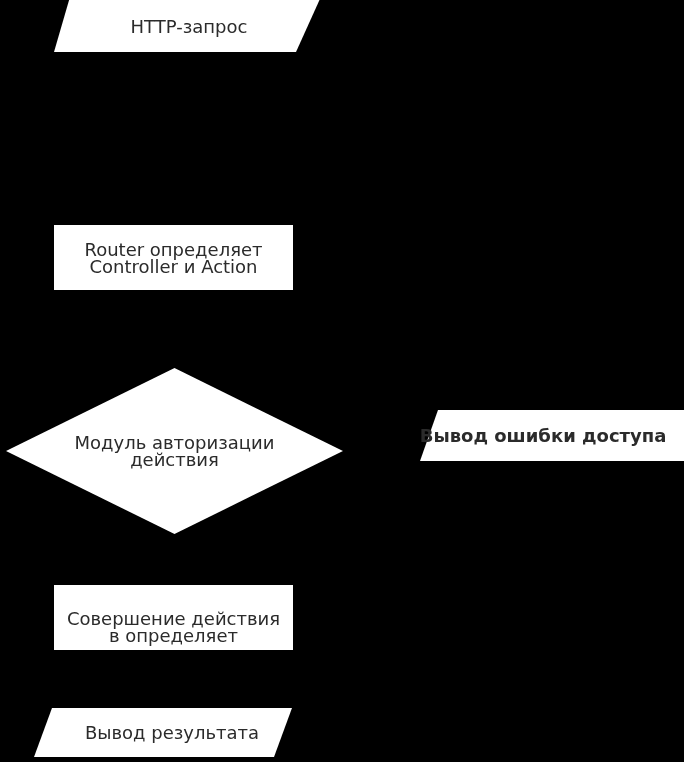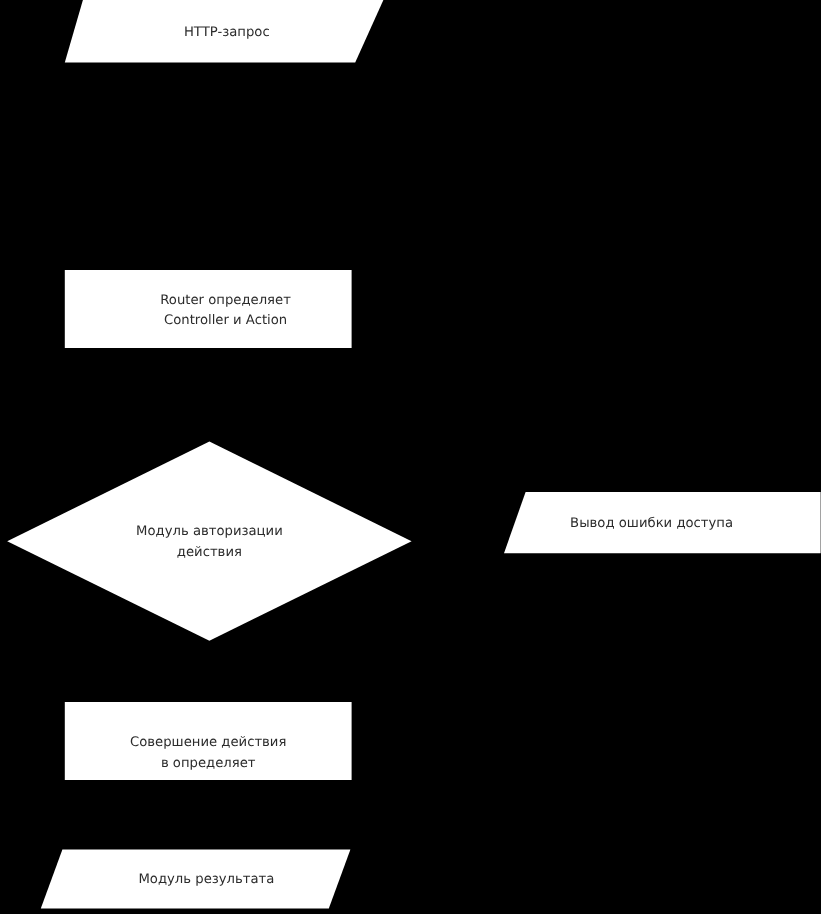--- a/index.html
+++ b/index.html
@@ -30,40 +30,40 @@
     left: 0;
     top: 0;
     width: 100%;
     height: 100%;
     display: flex;
     flex-direction: column;
     align-items: center;
     justify-content: center;
     text-align: center;
     color: #2b2b2b;
-    font-size: 11px;
+    font-size: 18px;
     line-height: 17px;
     white-space: pre;
     pointer-events: none;
   }
   .node-label .line { display: block; }
 
   
   #n-http-request      { left: 36px;  top: 0px;   width: 288px; height: 52px; }
   #n-http-request .node-label { justify-content: center; }
 
   #n-get-current-user  { left: 54px;  top: 105px; width: 239px; height: 65px; }
-  #n-router            { left: 54px;  top: 225px; width: 239px; height: 65px; padding-left: 29px; }
+  #n-router            { left: 54px;  top: 225px; width: 239px; height: 65px; }
   #n-authorization     { left: 6px;   top: 368px; width: 337px; height: 166px; }
   #n-access-error      { left: 420px; top: 410px; width: 264px; height: 51px; }
   #n-perform-action    { left: 54px;  top: 585px; width: 239px; height: 84px; }
   #n-output-result     { left: 34px;  top: 708px; width: 258px; height: 49px; }
 
   
-  #n-access-error .node-label { padding-right: 18px; box-sizing: border-box; }
+  #n-access-error .node-label { padding-right: 18px; box-sizing: border-box; font-weight: bold; }
   #n-output-result .node-label { padding-left: 18px; box-sizing: border-box; }
   #n-http-request  .node-label { padding-left: 18px; box-sizing: border-box; }
 </style>
 </head>
 <body>
 
 <div id="canvas">
 
   <div class="node" id="n-http-request">
     <svg width="288" height="52" viewBox="0 0 288 52">
@@ -112,17 +112,17 @@
       <span class="line">Совершение действия</span>
       <span class="line">в определяет</span>
     </div>
   </div>
 
   <div class="node" id="n-output-result">
     <svg width="258" height="49" viewBox="0 0 258 49">
       <polygon points="18,0 258,0 240,49 0,49" fill="#ffffff"></polygon>
     </svg>
     <div class="node-label">
-      <span class="line">Модуль результата</span>
+      <span class="line">Вывод результата</span>
     </div>
   </div>
 
 </div>
 
 </body></html>

